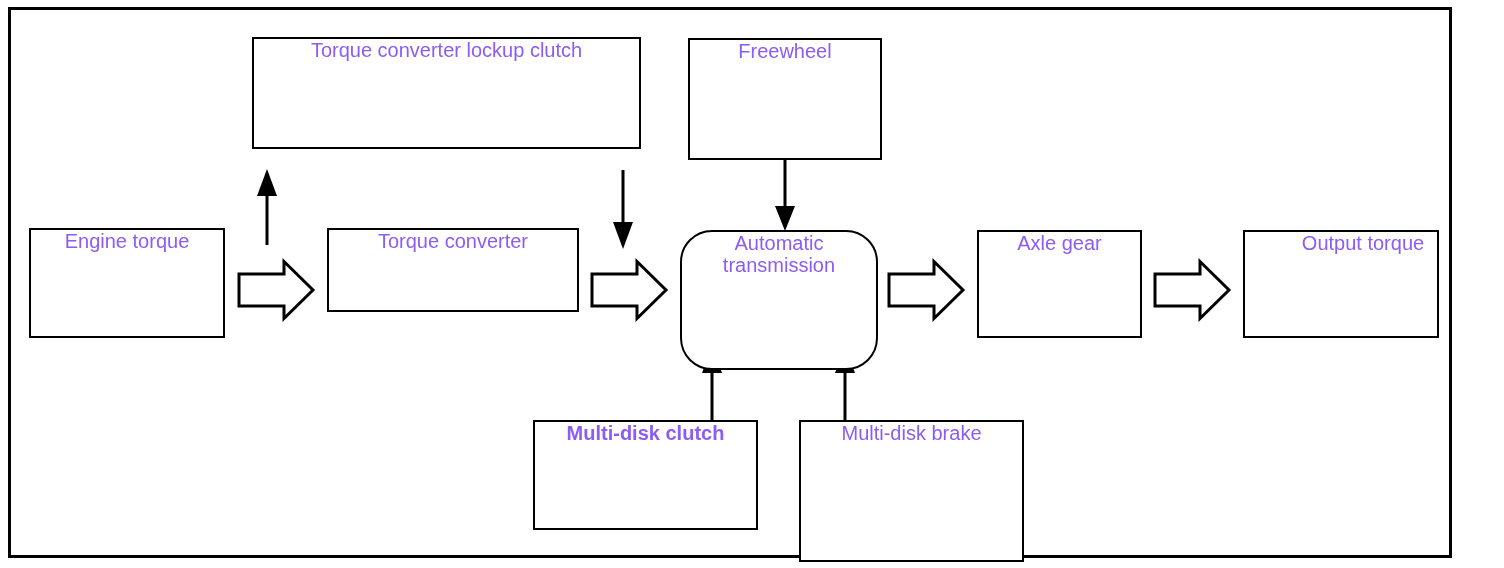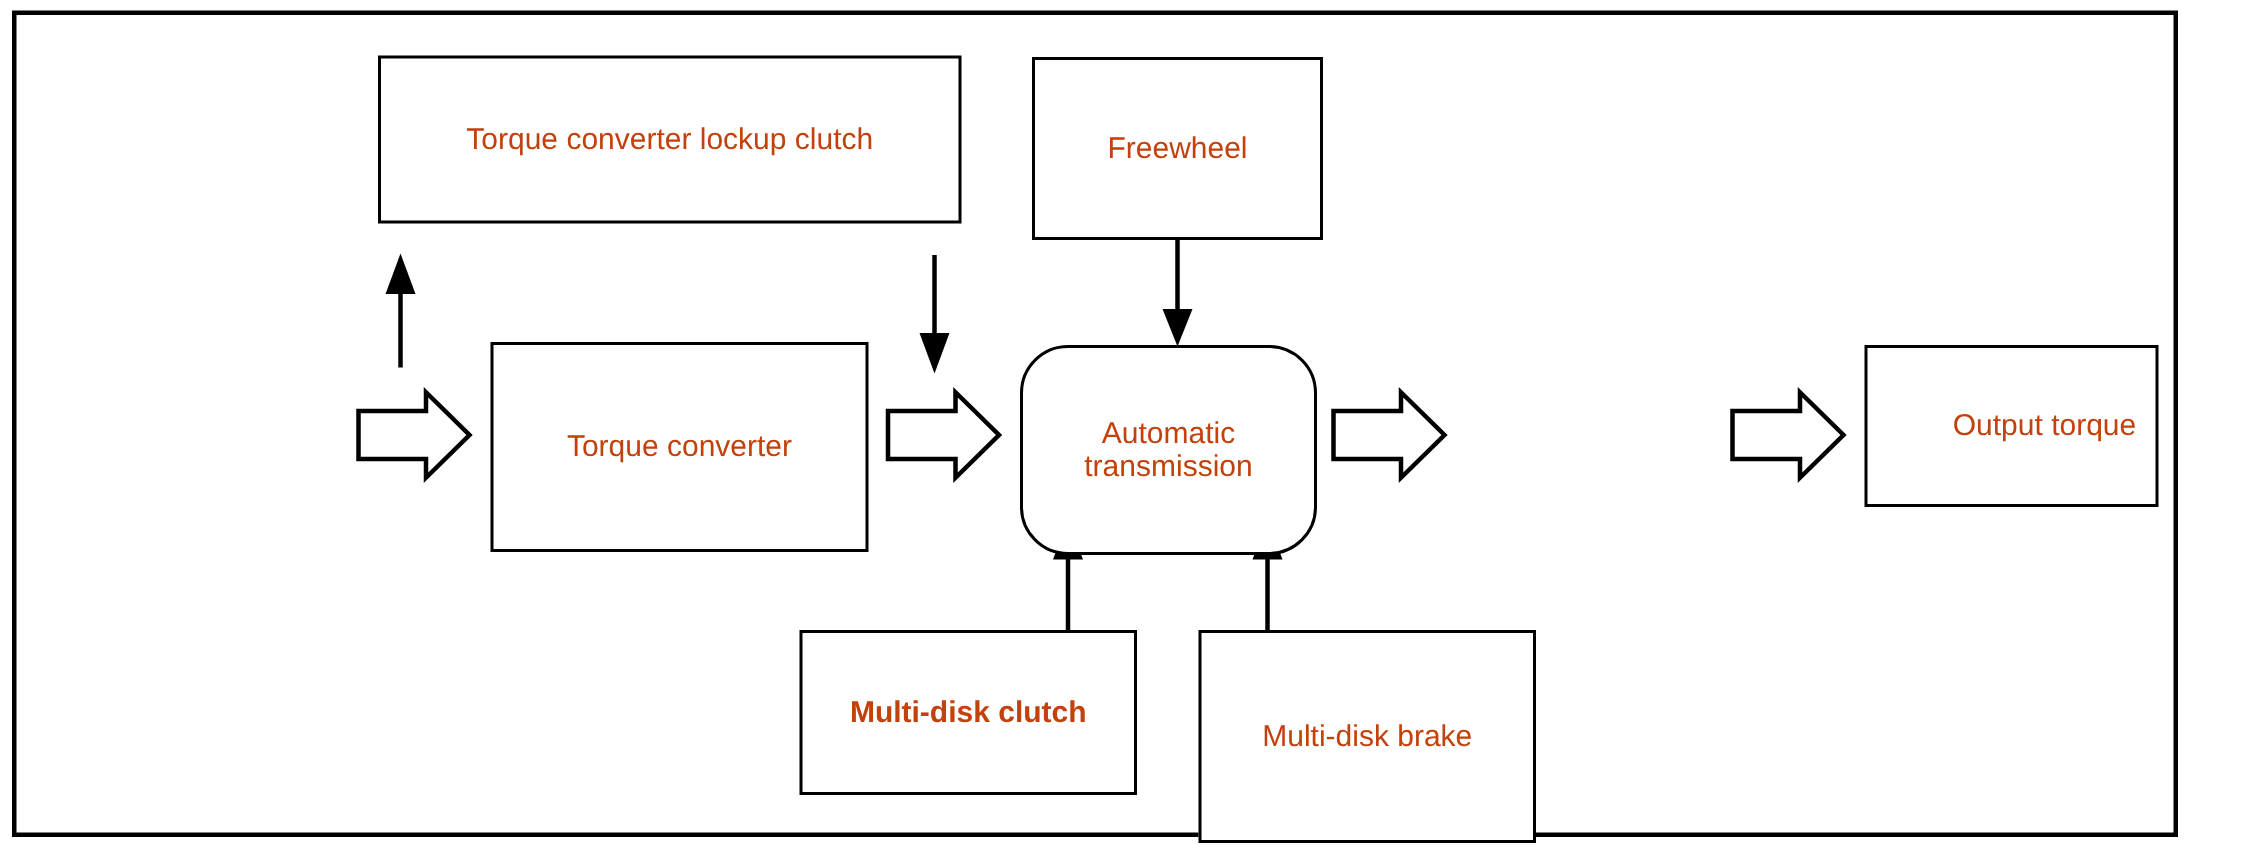--- a/index.html
+++ b/index.html
@@ -23,33 +23,33 @@
     height: 551px;
     border: 3px solid #000000;
     box-sizing: border-box;
     background: #ffffff;
   }
   .node {
     position: absolute;
     box-sizing: border-box;
     border: 2px solid #000000;
     background: #ffffff;
-    color: #c2410c;
+    color: #8b5cf6;
     display: flex;
     flex-direction: column;
     align-items: center;
-    justify-content: center;
+    justify-content: flex-start;
     text-align: center;
     font-size: 20px;
     line-height: 22px;
     z-index: 2;
   }
   .node-engine       { left:  29px; top: 228px; width: 196px; height: 110px; }
   .node-lockup       { left: 252px; top:  37px; width: 389px; height: 112px; }
-  .node-converter    { left: 327px; top: 228px; width: 252px; height: 140px; }
+  .node-converter    { left: 327px; top: 228px; width: 252px; height: 84px; }
   .node-freewheel    { left: 688px; top:  38px; width: 194px; height: 122px; }
   .node-transmission { left: 680px; top: 230px; width: 198px; height: 140px; border-radius: 32px; }
   .node-axle         { left: 977px; top: 230px; width: 165px; height: 108px; }
   .node-output       { left:1243px; top: 230px; width: 196px; height: 108px; padding-left: 44px; }
   .node-mclutch      { left: 533px; top: 420px; width: 225px; height: 110px; font-weight: bold; }
   .node-mbrake      { left: 799px; top: 420px; width: 225px; height: 142px; }
   .arrow-layer {
     position: absolute;
     left: 0;
     top: 0;
@@ -88,38 +88,44 @@
     <g class="thin-head">
       <line x1="712" y1="420" x2="712" y2="371" stroke="#000000" stroke-width="3"></line>
       <polygon points="712,346 702,373 722,373" fill="#000000"></polygon>
     </g>
     <g class="thin-head">
       <line x1="845" y1="420" x2="845" y2="371" stroke="#000000" stroke-width="3"></line>
       <polygon points="845,346 835,373 855,373" fill="#000000"></polygon>
     </g>
   </svg>
 
+  <div class="node node-engine">
+    <div>Engine torque</div>
+  </div>
 
   <div class="node node-lockup">
     <div>Torque converter lockup clutch</div>
   </div>
 
   <div class="node node-converter">
     <div>Torque converter</div>
   </div>
 
   <div class="node node-freewheel">
     <div>Freewheel</div>
   </div>
 
   <div class="node node-transmission">
     <div>Automatic</div>
     <div>transmission</div>
   </div>
 
+  <div class="node node-axle">
+    <div>Axle gear</div>
+  </div>
 
   <div class="node node-output">
     <div>Output torque</div>
   </div>
 
   <div class="node node-mclutch">
     <div>Multi-disk clutch</div>
   </div>
 
   <div class="node node-mbrake">

